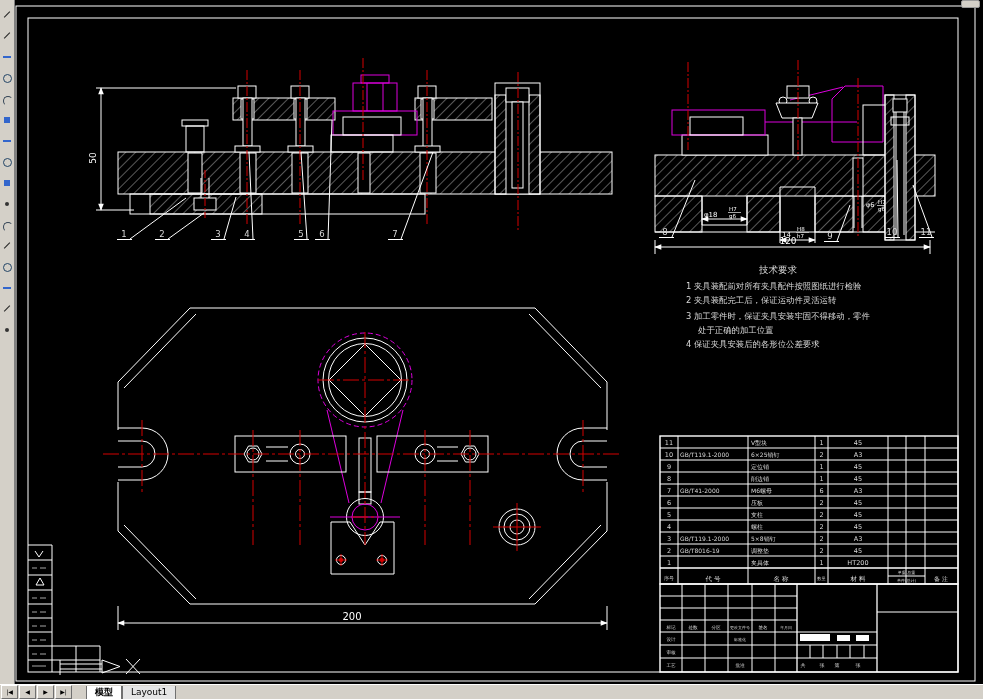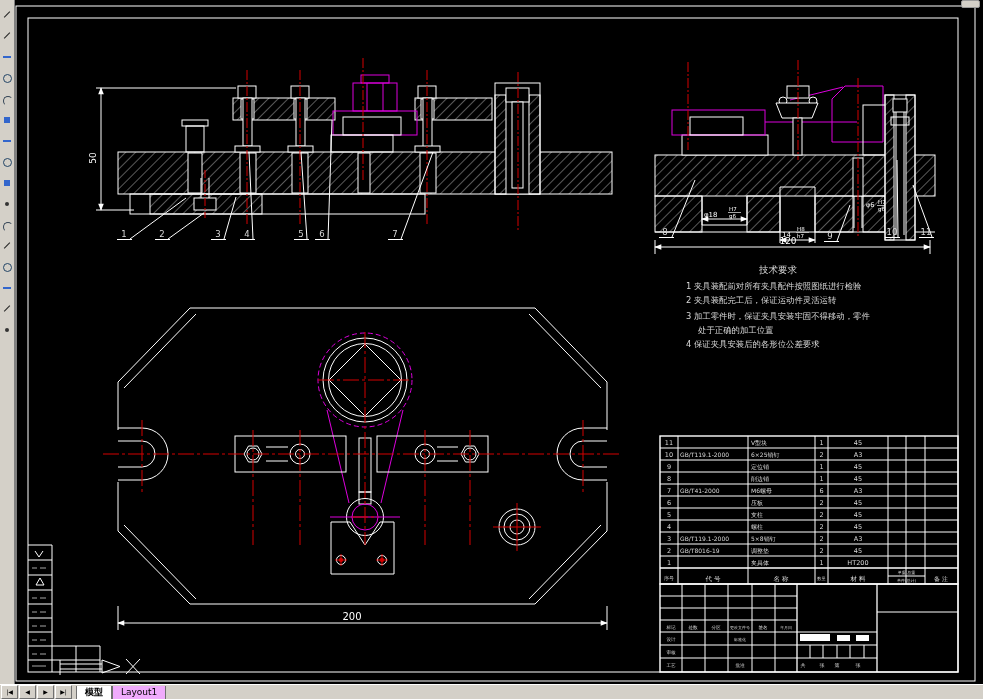--- a/index.html
+++ b/index.html
@@ -16,21 +16,21 @@
          border-bottom-color:transparent;border-right-color:transparent}
   .g-dash{left:2px;top:5px;width:8px;height:2px;background:#36c}
   .g-dot{left:4px;top:4px;width:4px;height:4px;background:#333;border-radius:50%}
   #chrome-frag{position:absolute;right:3px;top:0;width:17px;height:6px;background:#d4d0c8;
                border:1px solid #9a9a9a;border-radius:2px;z-index:6}
   #tabbar{position:absolute;left:0;bottom:0;width:983px;height:14px;background:#d4d0c8;
           border-top:1px solid #fff;display:flex;align-items:center;z-index:6;color:#000}
   .navbtn{width:15px;height:12px;margin-left:1px;background:#d4d0c8;font-size:6px;line-height:12px;
           text-align:center;border:1px solid;border-color:#fff #707070 #707070 #fff;color:#000}
   .tab{height:13px;line-height:13px;padding:0 8px;font-size:9px;border-left:1px solid #707070;
-       border-right:1px solid #707070;background:#f0abfc;white-space:nowrap}
+       border-right:1px solid #707070;background:#e5e5e5;white-space:nowrap}
   .tab.active{background:#fff;font-weight:bold}
   svg{position:absolute;left:0;top:0}
   svg .w{stroke:#fff;fill:none;stroke-width:1}
   svg .wthin{stroke:#cfcfcf;fill:none;stroke-width:.8}
   svg .blk{fill:#000;stroke:#fff;stroke-width:1}
   svg .hat{fill:url(#h);stroke:#fff;stroke-width:1}
   svg .r{stroke:#d40000;fill:none;stroke-width:1}
   svg .m{stroke:#dd00dd;fill:none;stroke-width:1}
   svg text{fill:#d8d8d8}
   svg .tw{fill:#fff}
@@ -603,15 +603,15 @@
     <text x="858" y="667" font-size="5">张</text>
   </g>
 </g>
 </svg>
 
 <div id="tabbar">
   <div class="navbtn">|◀</div>
   <div class="navbtn">◀</div>
   <div class="navbtn">▶</div>
   <div class="navbtn">▶|</div>
-  <div class="tab active" style="margin-left:4px">模型</div>
+  <div class="tab active" style="margin-left:14px">模型</div>
   <div class="tab">Layout1</div>
 </div>
 
 </body></html>

